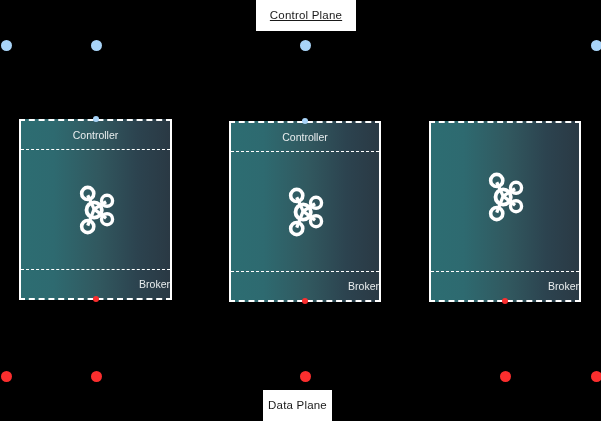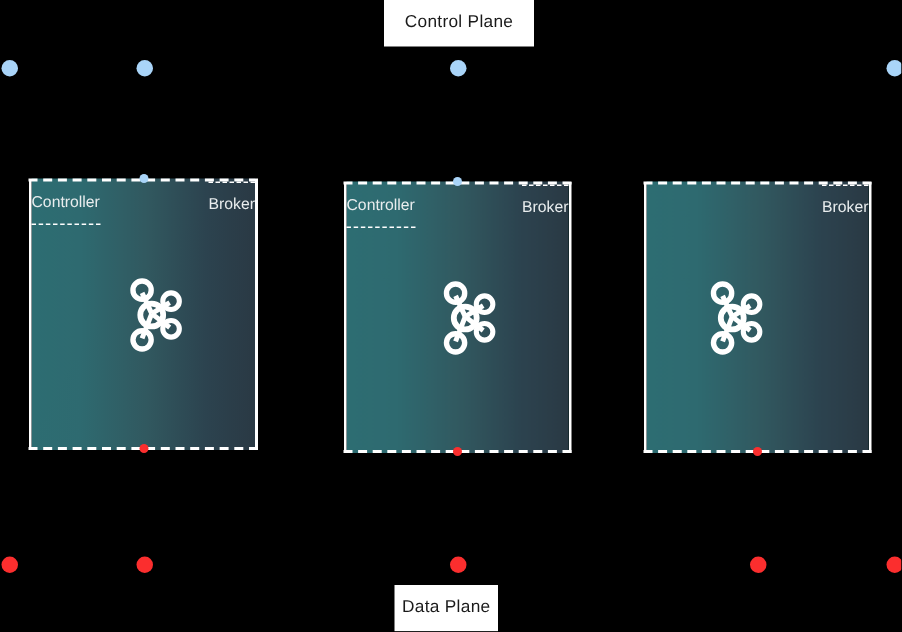--- a/index.html
+++ b/index.html
@@ -31,39 +31,40 @@
     align-items: center;
     justify-content: center;
     text-align: center;
     white-space: nowrap;
   }
   #control-plane-label {
     left: 256px;
     top: 0px;
     width: 100px;
     height: 31px;
+    text-decoration: underline;
   }
   #data-plane-label {
     left: 263px;
     top: 390px;
     width: 69px;
     height: 31px;
   }
 
   
   .node-box {
     position: absolute;
     box-sizing: border-box;
     border-left: 2px solid #ffffff;
     border-right: 2px solid #ffffff;
     border-top: 2px dashed #ffffff;
     border-bottom: 2px dashed #ffffff;
     background: linear-gradient(to right, #2d6d72 0%, #2e6a70 22%, #31585f 52%, #2c434f 78%, #2a3944 100%);
     display: flex;
-    flex-direction: row;
+    flex-direction: column;
   }
 
   .section-label {
     color: #e9edee;
     font-size: 10.5px;
     line-height: 1;
     text-align: center;
     white-space: nowrap;
     user-select: none;
   }

